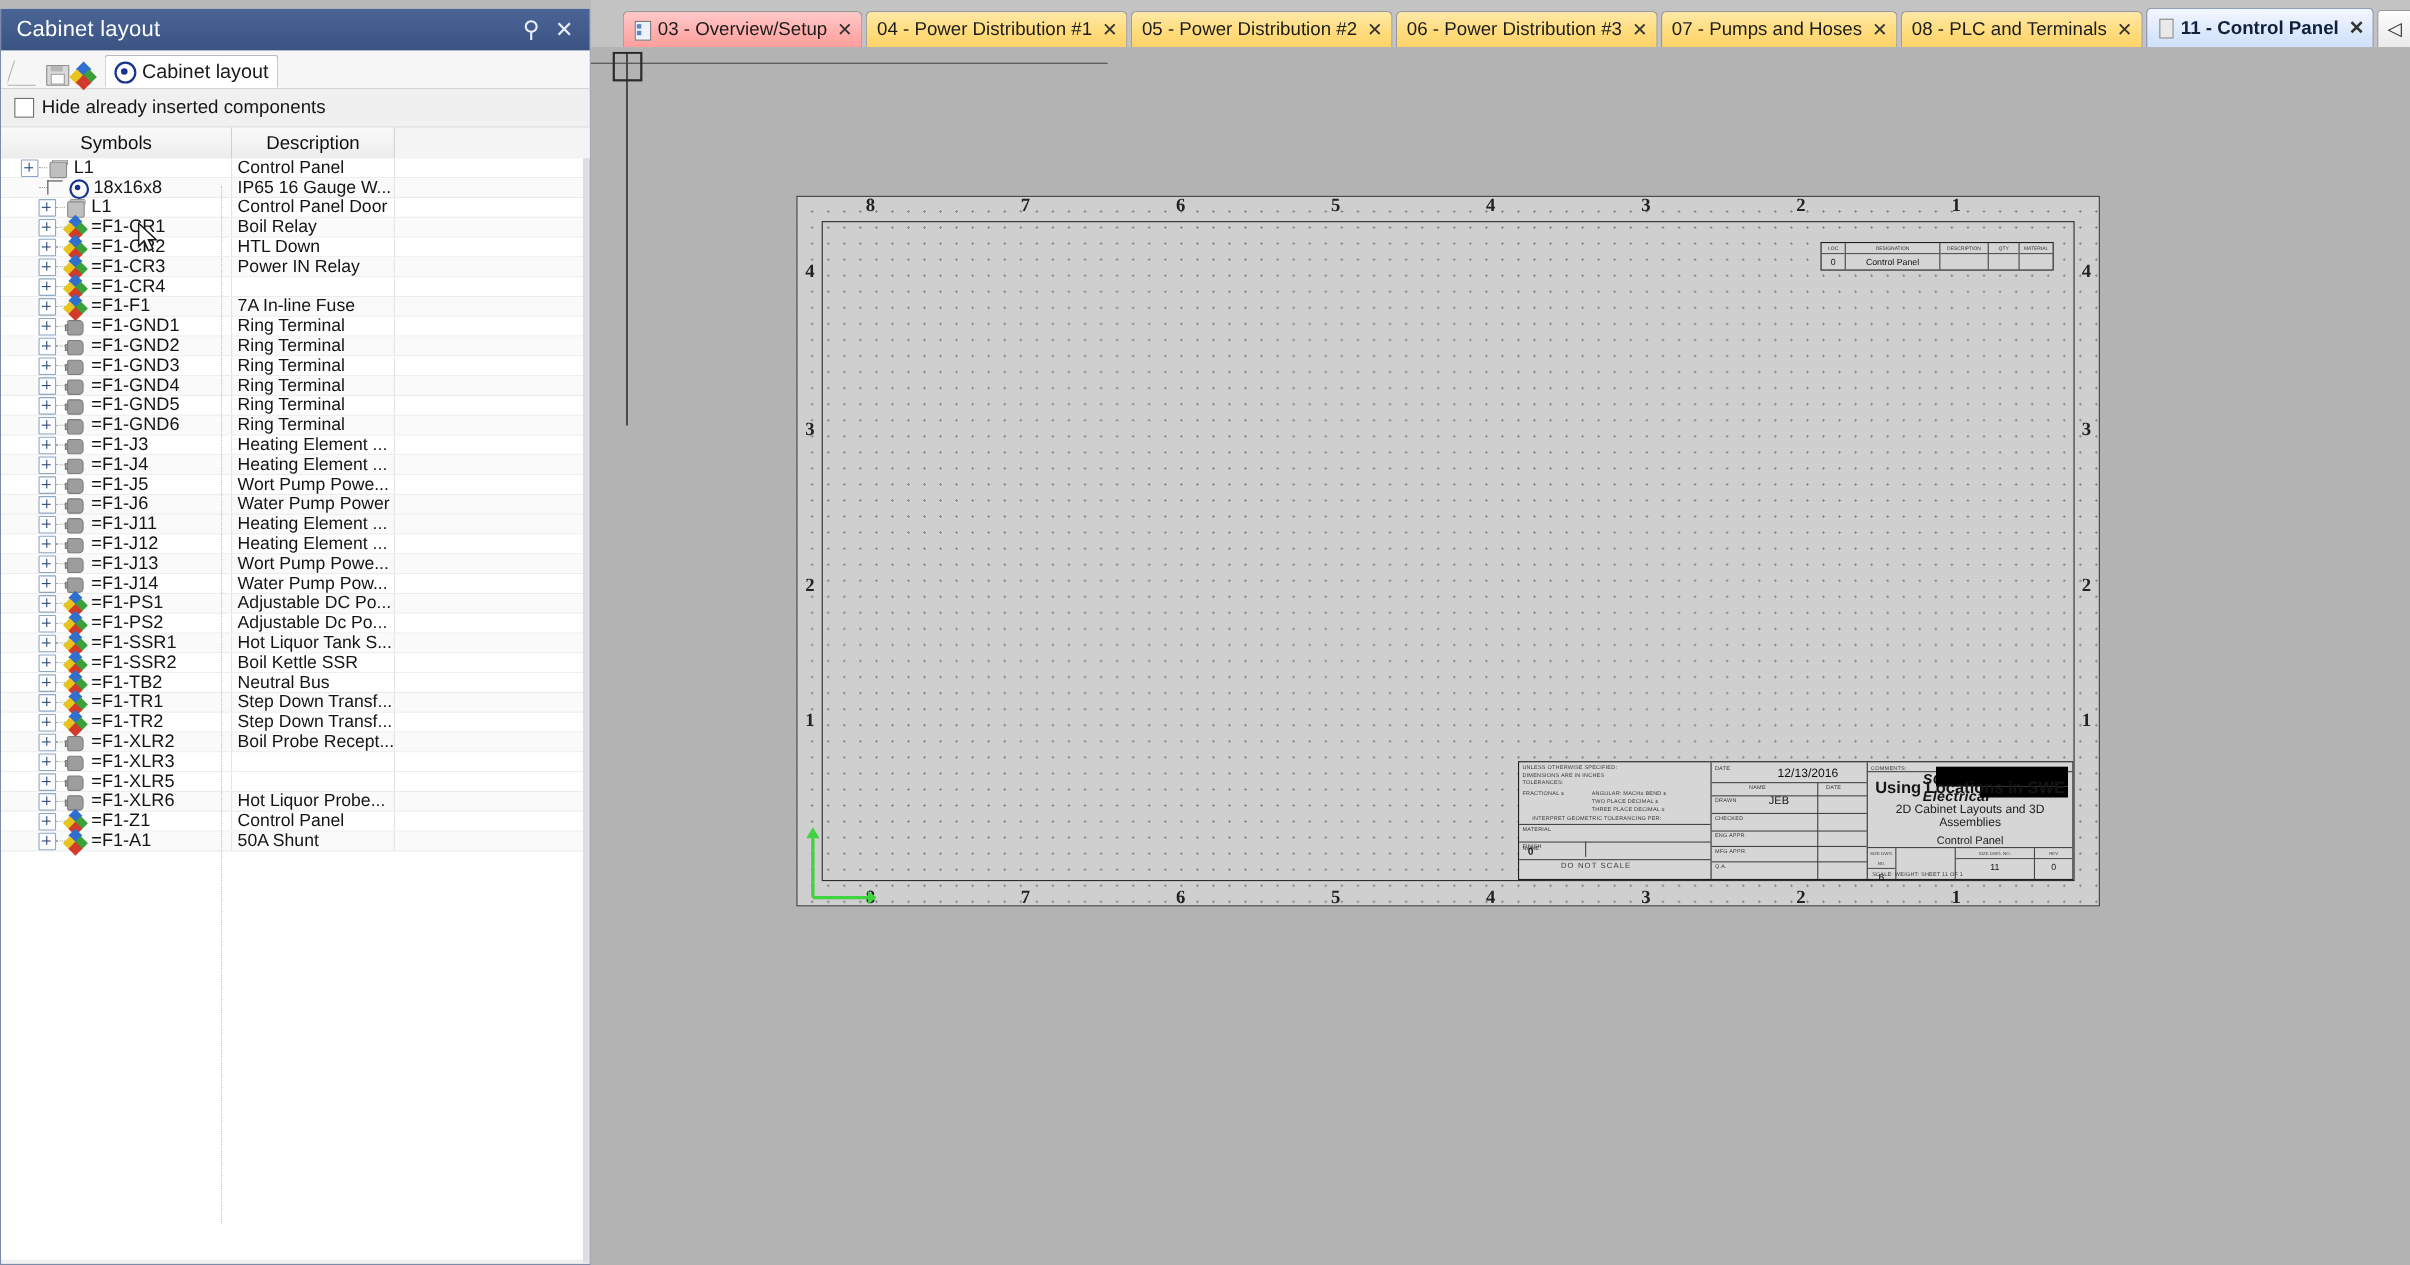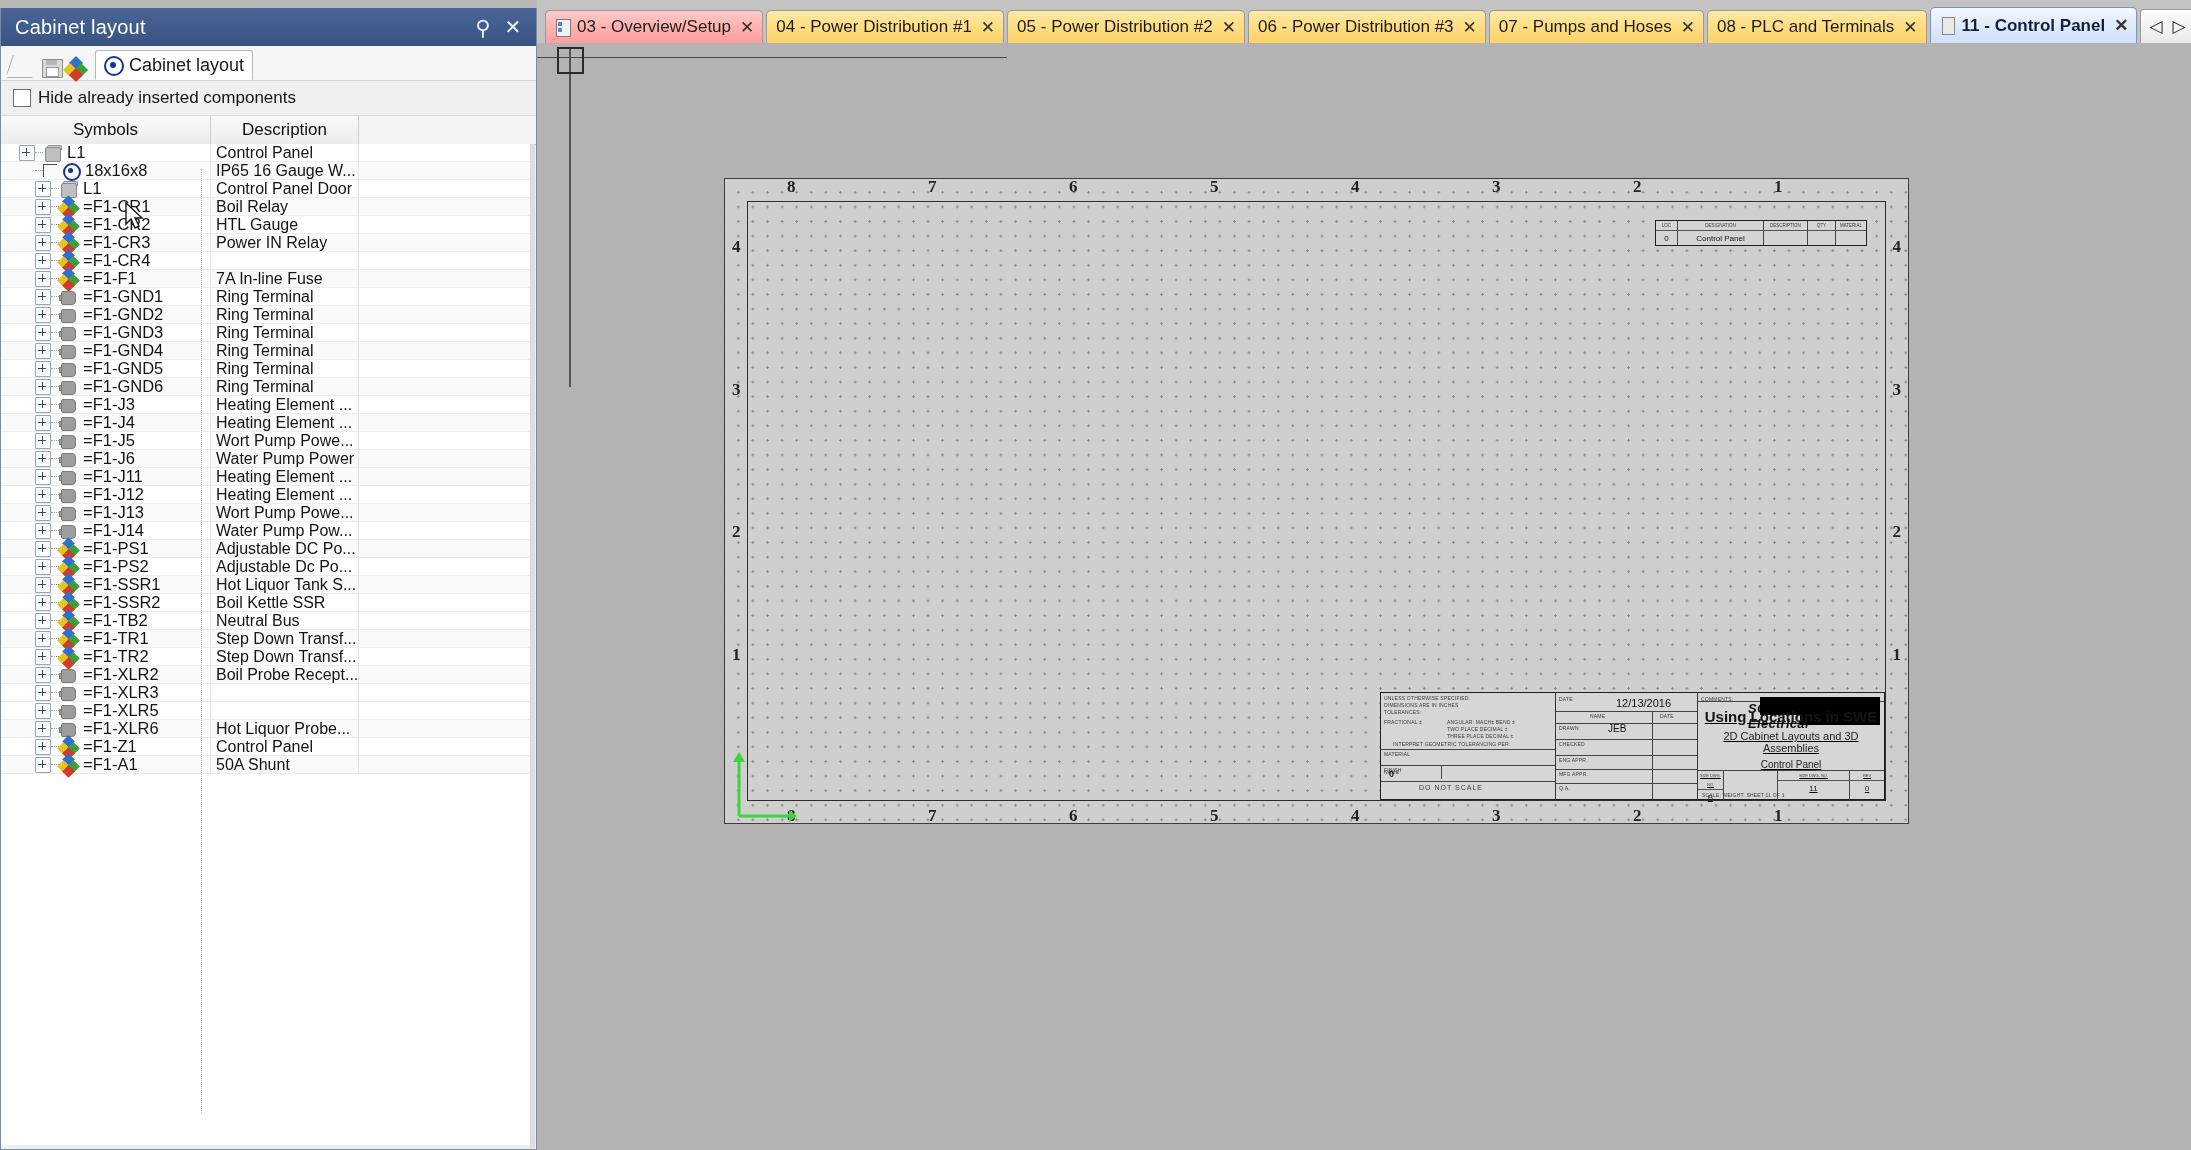--- a/index.html
+++ b/index.html
@@ -159,21 +159,21 @@
     position:absolute;left:0;top:0;right:0;height:43px;
     background:#c3c3c3;display:flex;align-items:flex-end;padding-left:8px;box-sizing:border-box;
   }
   .dtab{
     height:33px;display:flex;align-items:center;gap:6px;
     padding:0 8px 0 9px;margin-right:3px;
     border:1px solid #9a9a9a;border-bottom:none;border-radius:5px 5px 0 0;
     font-size:17px;color:#1c1c1c;white-space:nowrap;box-sizing:border-box;
     background:linear-gradient(180deg,#ffe9a8 0%,#ffdc7d 55%,#ffd268 100%);
   }
-  .dtab.red{background:linear-gradient(180deg,#ffc9c9 0%,#ffb0ae 55%,#ff9e9c 100%);}
+  .dtab.red{background:linear-gradient(180deg,#ffc9c9 0%,#ffb0ae 55%,#ff9e9c 100%);margin-left:21px;}
   .dtab.active{
     background:linear-gradient(180deg,#f3f7ff 0%,#dce8fb 60%,#cfe0fa 100%);
     border-color:#7f93b5;height:36px;color:#11213d;font-weight:bold;
   }
   .dtab .x{font-size:17px;color:#333;margin-left:3px;}
   .tabicon{width:16px;height:17px;position:relative;flex:0 0 auto;}
   .tabicon.sheet .p{position:absolute;left:1px;top:0;width:13px;height:16px;background:#fdfdfd;border:1px solid #6f6f6f;}
   .tabicon.sheet .c{position:absolute;left:1px;top:0;width:0;height:0;border-left:9px solid #2f6fd0;border-bottom:9px solid transparent;}
   .tabicon.blue .p{position:absolute;left:1px;top:0;width:13px;height:16px;background:#eef2f8;border:1px solid #7a7a7a;}
   .tabicon.blue .b1{position:absolute;left:3px;top:3px;width:4px;height:4px;background:#5d86c9;}
@@ -200,21 +200,21 @@
   }
   .zone{
     position:absolute;font-size:17px;color:#222;font-weight:bold;
     font-family:"Liberation Serif", serif;
   }
 
   .titleblock{
     position:absolute;right:0px;bottom:0px;width:505px;height:108px;
     background:#d6d6d6;border:1.5px solid #1f1f1f;box-sizing:border-box;display:flex;
   }
-  .tb-col{box-sizing:border-box;border-right:1px solid #333;position:relative;text-decoration:underline;}
+  .tb-col{box-sizing:border-box;border-right:1px solid #333;position:relative;}
   .tb-left{width:175px;}
   .tb-mid{width:142px;}
   .tb-right{flex:1;border-right:none;display:flex;flex-direction:column;}
   .tb-line{position:absolute;left:0;right:0;border-top:1px solid #444;}
   .tb-v{position:absolute;top:0;bottom:0;border-left:1px solid #444;}
   .microtext{
     font-size:5px;color:#3a3a3a;line-height:6px;letter-spacing:.2px;
     font-family:"Liberation Sans", sans-serif;
   }
   .tb-bigtitle{font-size:15px;color:#151515;font-weight:bold;text-align:center;}
@@ -356,21 +356,21 @@
               <span class="exp"></span>
               <span class="lead"></span>
               <span class="ic dia">
                 <i class="a"></i>
                 <i class="b"></i>
                 <i class="c"></i>
                 <i class="d"></i>
               </span>
               <span class="sym-label">=F1-CR2</span>
             </div>
-            <div class="cell2">HTL Gauge</div>
+            <div class="cell2">HTL Down</div>
             <div class="cell3"></div>
           </div>
           <div class="row alt">
             <div class="cell1">
               <span class="indent34"></span>
               <span class="exp"></span>
               <span class="lead"></span>
               <span class="ic dia">
                 <i class="a"></i>
                 <i class="b"></i>

